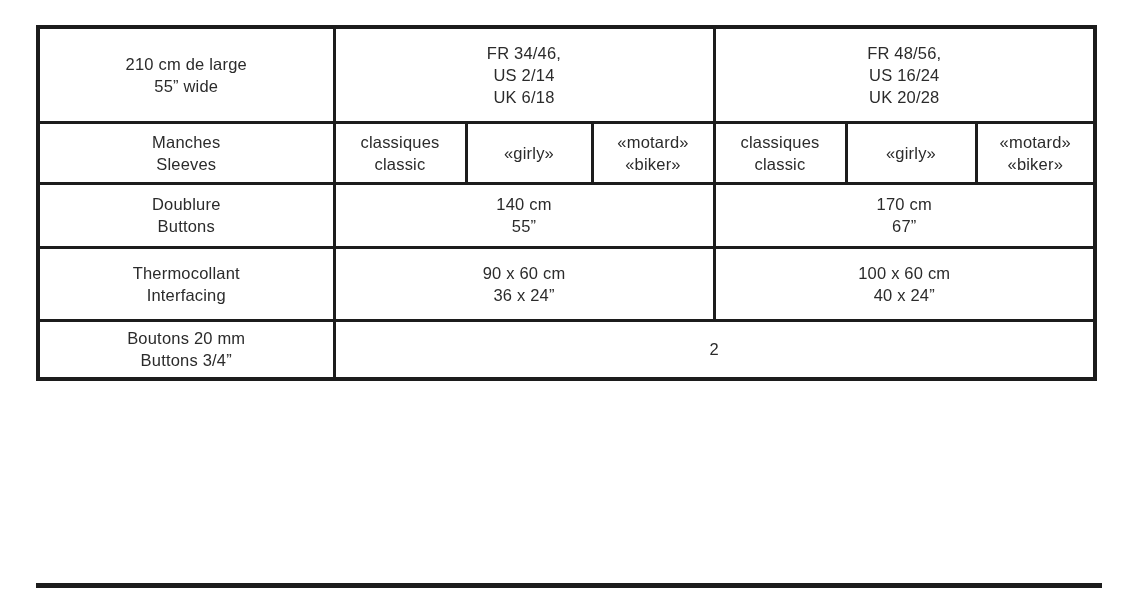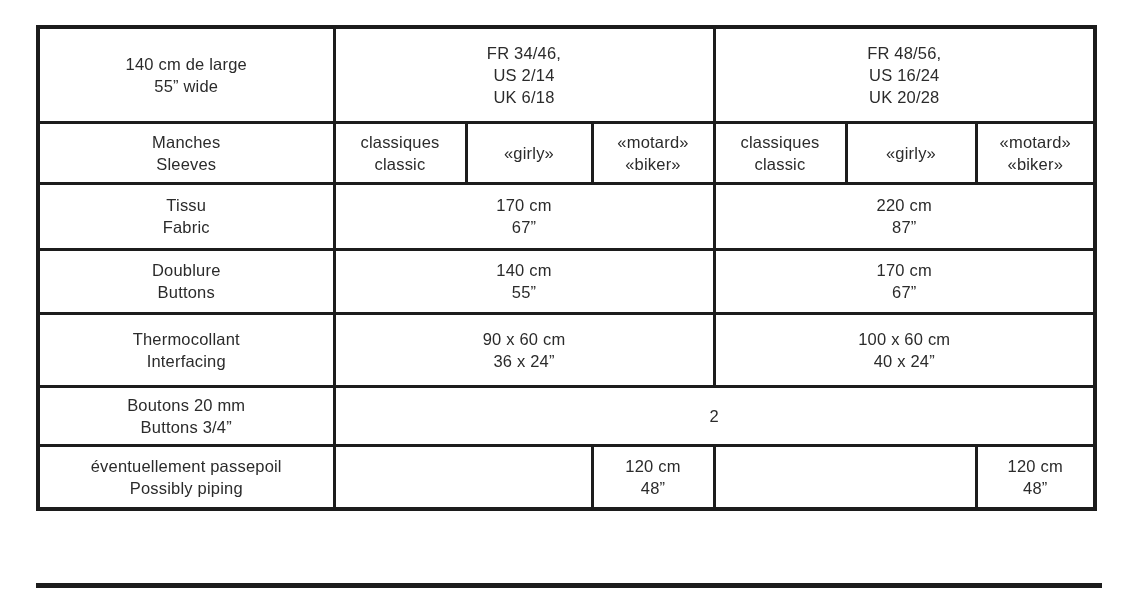--- a/index.html
+++ b/index.html
@@ -64,21 +64,21 @@
       <col style="width:296px">
       <col style="width:132px">
       <col style="width:126px">
       <col style="width:122px">
       <col style="width:132px">
       <col style="width:130px">
       <col style="width:119px">
     </colgroup>
     <tbody>
       <tr class="r0">
-        <td>140 cm de large
+        <td>210 cm de large
 55” wide</td>
         <td colspan="3">FR 34/46,
 US 2/14
 UK 6/18</td>
         <td colspan="3">FR 48/56,
 US 16/24
 UK 20/28</td>
       </tr>
       <tr class="r1">
         <td>Manches
@@ -87,28 +87,20 @@
 classic</td>
         <td>«girly»</td>
         <td>«motard»
 «biker»</td>
         <td>classiques
 classic</td>
         <td>«girly»</td>
         <td>«motard»
 «biker»</td>
       </tr>
-      <tr class="r2">
-        <td>Tissu
-Fabric</td>
-        <td colspan="3">170 cm
-67”</td>
-        <td colspan="3">220 cm
-87”</td>
-      </tr>
       <tr class="r3">
         <td>Doublure
 Buttons</td>
         <td colspan="3">140 cm
 55”</td>
         <td colspan="3">170 cm
 67”</td>
       </tr>
       <tr class="r4">
         <td>Thermocollant
@@ -116,28 +108,18 @@
         <td colspan="3">90 x 60 cm
 36 x 24”</td>
         <td colspan="3">100 x 60 cm
 40 x 24”</td>
       </tr>
       <tr class="r5">
         <td>Boutons 20 mm
 Buttons 3/4”</td>
         <td colspan="6">2</td>
       </tr>
-      <tr class="r7">
-        <td>éventuellement passepoil
-Possibly piping</td>
-        <td colspan="2"></td>
-        <td>120 cm
-48”</td>
-        <td colspan="2"></td>
-        <td>120 cm
-48”</td>
-      </tr>
     </tbody>
   </table>
 
   <div class="bottom-rule"></div>
 
 </div>
 
 </body></html>

